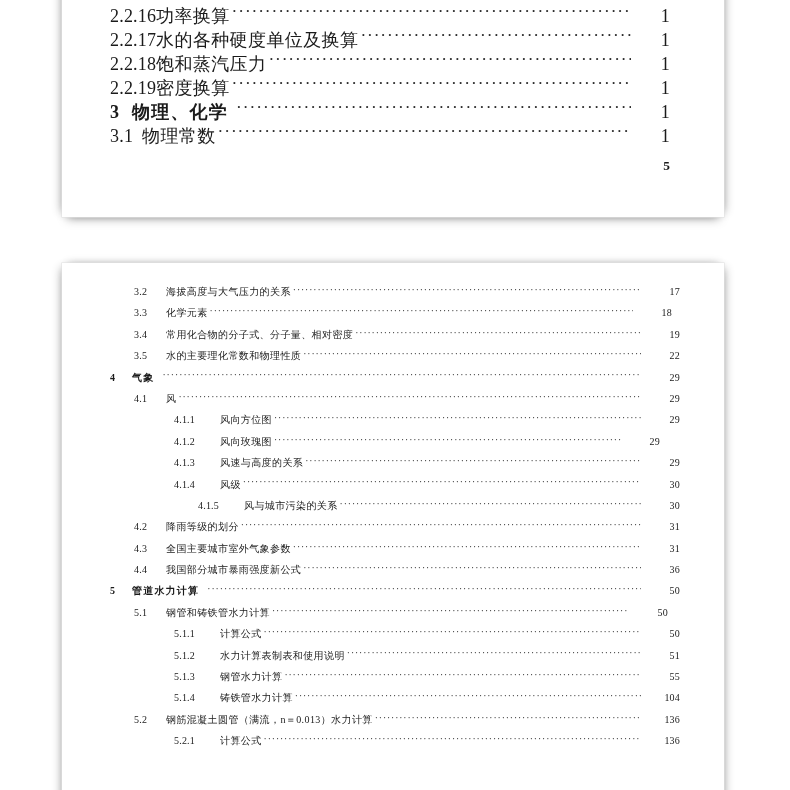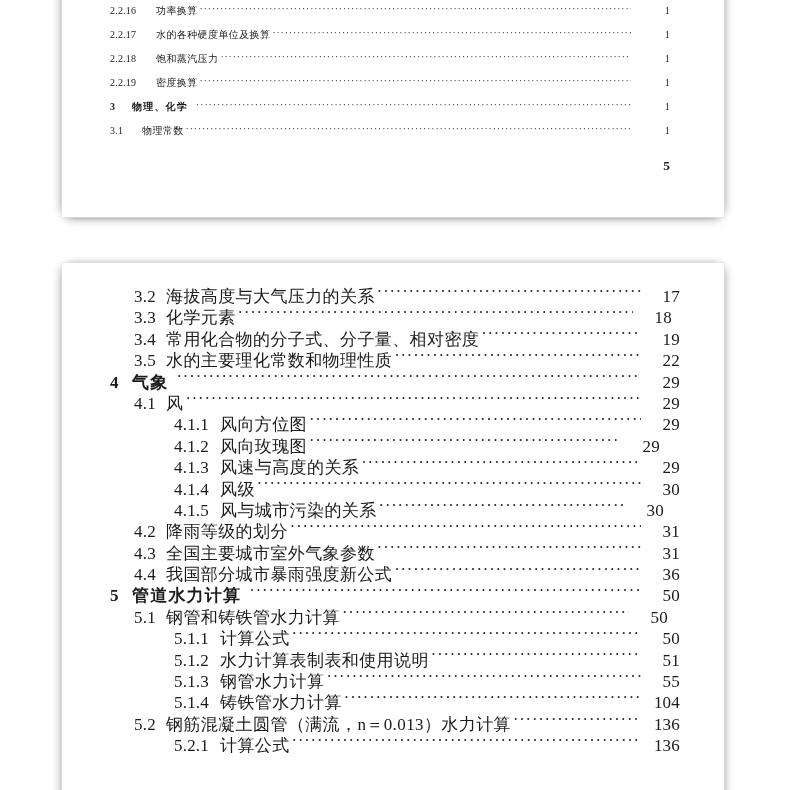--- a/index.html
+++ b/index.html
@@ -65,22 +65,22 @@
   }
   .page-one .toc-body { top: 44px; }
   .page-two .toc-body { top: 22px; }
 
   .toc-row {
     display: flex;
     align-items: baseline;
     color: #1b1b1b;
     white-space: nowrap;
   }
-  .page-one .toc-row { height: 24px; font-size: 10px; padding-left: 48px; }
-  .page-two .toc-row { height: 21.4px; font-size: 17px; justify-content: center; }
+  .page-one .toc-row { height: 24px; font-size: 18px; padding-left: 48px; }
+  .page-two .toc-row { height: 21.4px; font-size: 10px; justify-content: center; }
 
   .toc-num {
     flex: 0 0 auto;
     text-align: left;
     letter-spacing: 0.2px;
   }
   .toc-title {
     flex: 0 0 auto;
     padding-right: 2px;
   }
@@ -240,21 +240,21 @@
             <span class="toc-title">风速与高度的关系</span>
             <span class="toc-leader"></span>
             <span class="toc-page toc-pagecol">29</span>
           </div>
           <div class="toc-row lvl3" style="padding-right: 44px;">
             <span class="toc-num">4.1.4</span>
             <span class="toc-title">风级</span>
             <span class="toc-leader"></span>
             <span class="toc-page toc-pagecol">30</span>
           </div>
-          <div class="toc-row lvl3" style="padding-right: 60px;">
+          <div class="toc-row lvl3" style="padding-right: 44px; margin-left: 24px;">
             <span class="toc-num">4.1.5</span>
             <span class="toc-title">风与城市污染的关系</span>
             <span class="toc-leader"></span>
             <span class="toc-page toc-pagecol">30</span>
           </div>
           <div class="toc-row lvl2" style="padding-right: 44px;">
             <span class="toc-num">4.2</span>
             <span class="toc-title">降雨等级的划分</span>
             <span class="toc-leader"></span>
             <span class="toc-page toc-pagecol">31</span>

